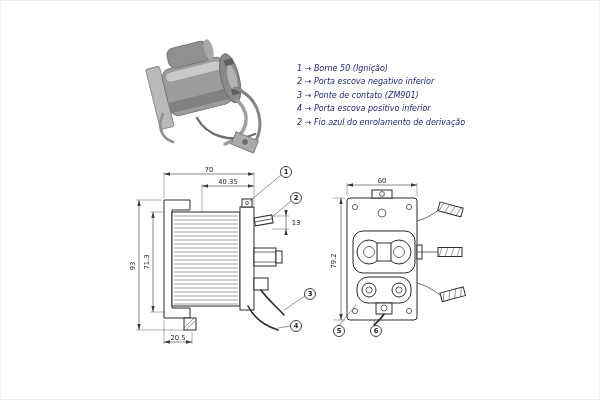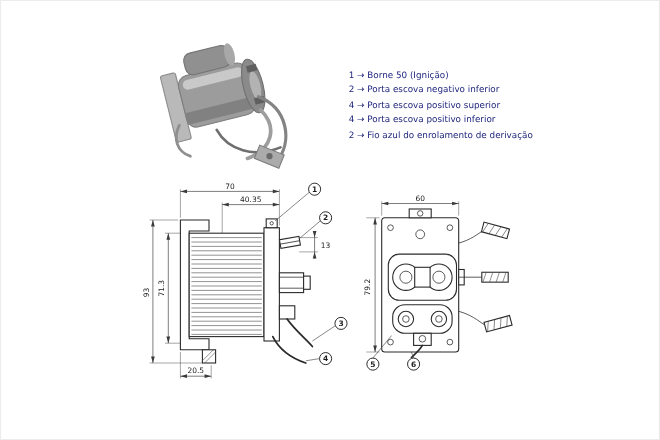--- a/index.html
+++ b/index.html
@@ -3,22 +3,22 @@
 <meta charset="utf-8">
 <style>
   html,body{margin:0;padding:0;}
   body{
     width:600px;height:400px;position:relative;background:#ffffff;
     font-family:"DejaVu Sans",sans-serif;overflow:hidden;
     box-shadow:inset 0 0 0 1px #ececec;
   }
   .abs{position:absolute;}
   #legend{
-    position:absolute;left:317px;top:62px;width:180px;
-    font-size:8px;line-height:13.4px;color:#20277e;
+    position:absolute;left:297px;top:62px;width:180px;
+    font-size:8px;line-height:13.4px;color:#20277e;font-style:italic;
   }
   .legend-row{white-space:nowrap;}
   svg{display:block;}
   svg text{font-family:"DejaVu Sans",sans-serif;fill:#1c1c1c;}
   .dim{font-size:6.8px;text-anchor:middle;}
   .callout-num{font-size:6.8px;font-weight:bold;text-anchor:middle;}
   .part{fill:#ffffff;stroke:currentColor;stroke-width:1;}
   .thin{fill:none;stroke:currentColor;stroke-width:.7;}
   .ext{fill:none;stroke:#5c5c5c;stroke-width:.5;}
   .dimline{fill:none;stroke:#3a3a3a;stroke-width:.6;}
@@ -52,21 +52,21 @@
   </g>
   <g>
     <rect x="100" y="110" width="24" height="13" transform="rotate(22 112 116)" fill="#ababab" stroke="#7e7e7e"></rect>
     <circle cx="112" cy="116" r="2.8" fill="#6a6a6a"></circle>
   </g>
 </svg>
 
 <div id="legend" style="color: rgb(32, 39, 126);">
   <div class="legend-row">1 → Borne 50 (Ignição)</div>
   <div class="legend-row">2 → Porta escova negativo inferior</div>
-  <div class="legend-row">4 → Porta escova positivo superior</div>
+  <div class="legend-row">3 → Ponte de contato (ZM901)</div>
   <div class="legend-row">4 → Porta escova positivo inferior</div>
   <div class="legend-row">2 → Fio azul do enrolamento de derivação</div>
 </div>
 
 <svg class="abs drawing" style="left:126px;top:160px;color:#2b2b2b;" width="196" height="205" viewBox="0 0 196 205">
 
   <g>
     <path class="ext" d="M38,38 V12 M128,45 V12 M76,52 V24
                          M36,40 H10 M58,170 H10 M44,52 H24 M44,152 H24
                          M38,160 V184 M66,172 V184 M146,56 H163 M146,69 H163"></path>

